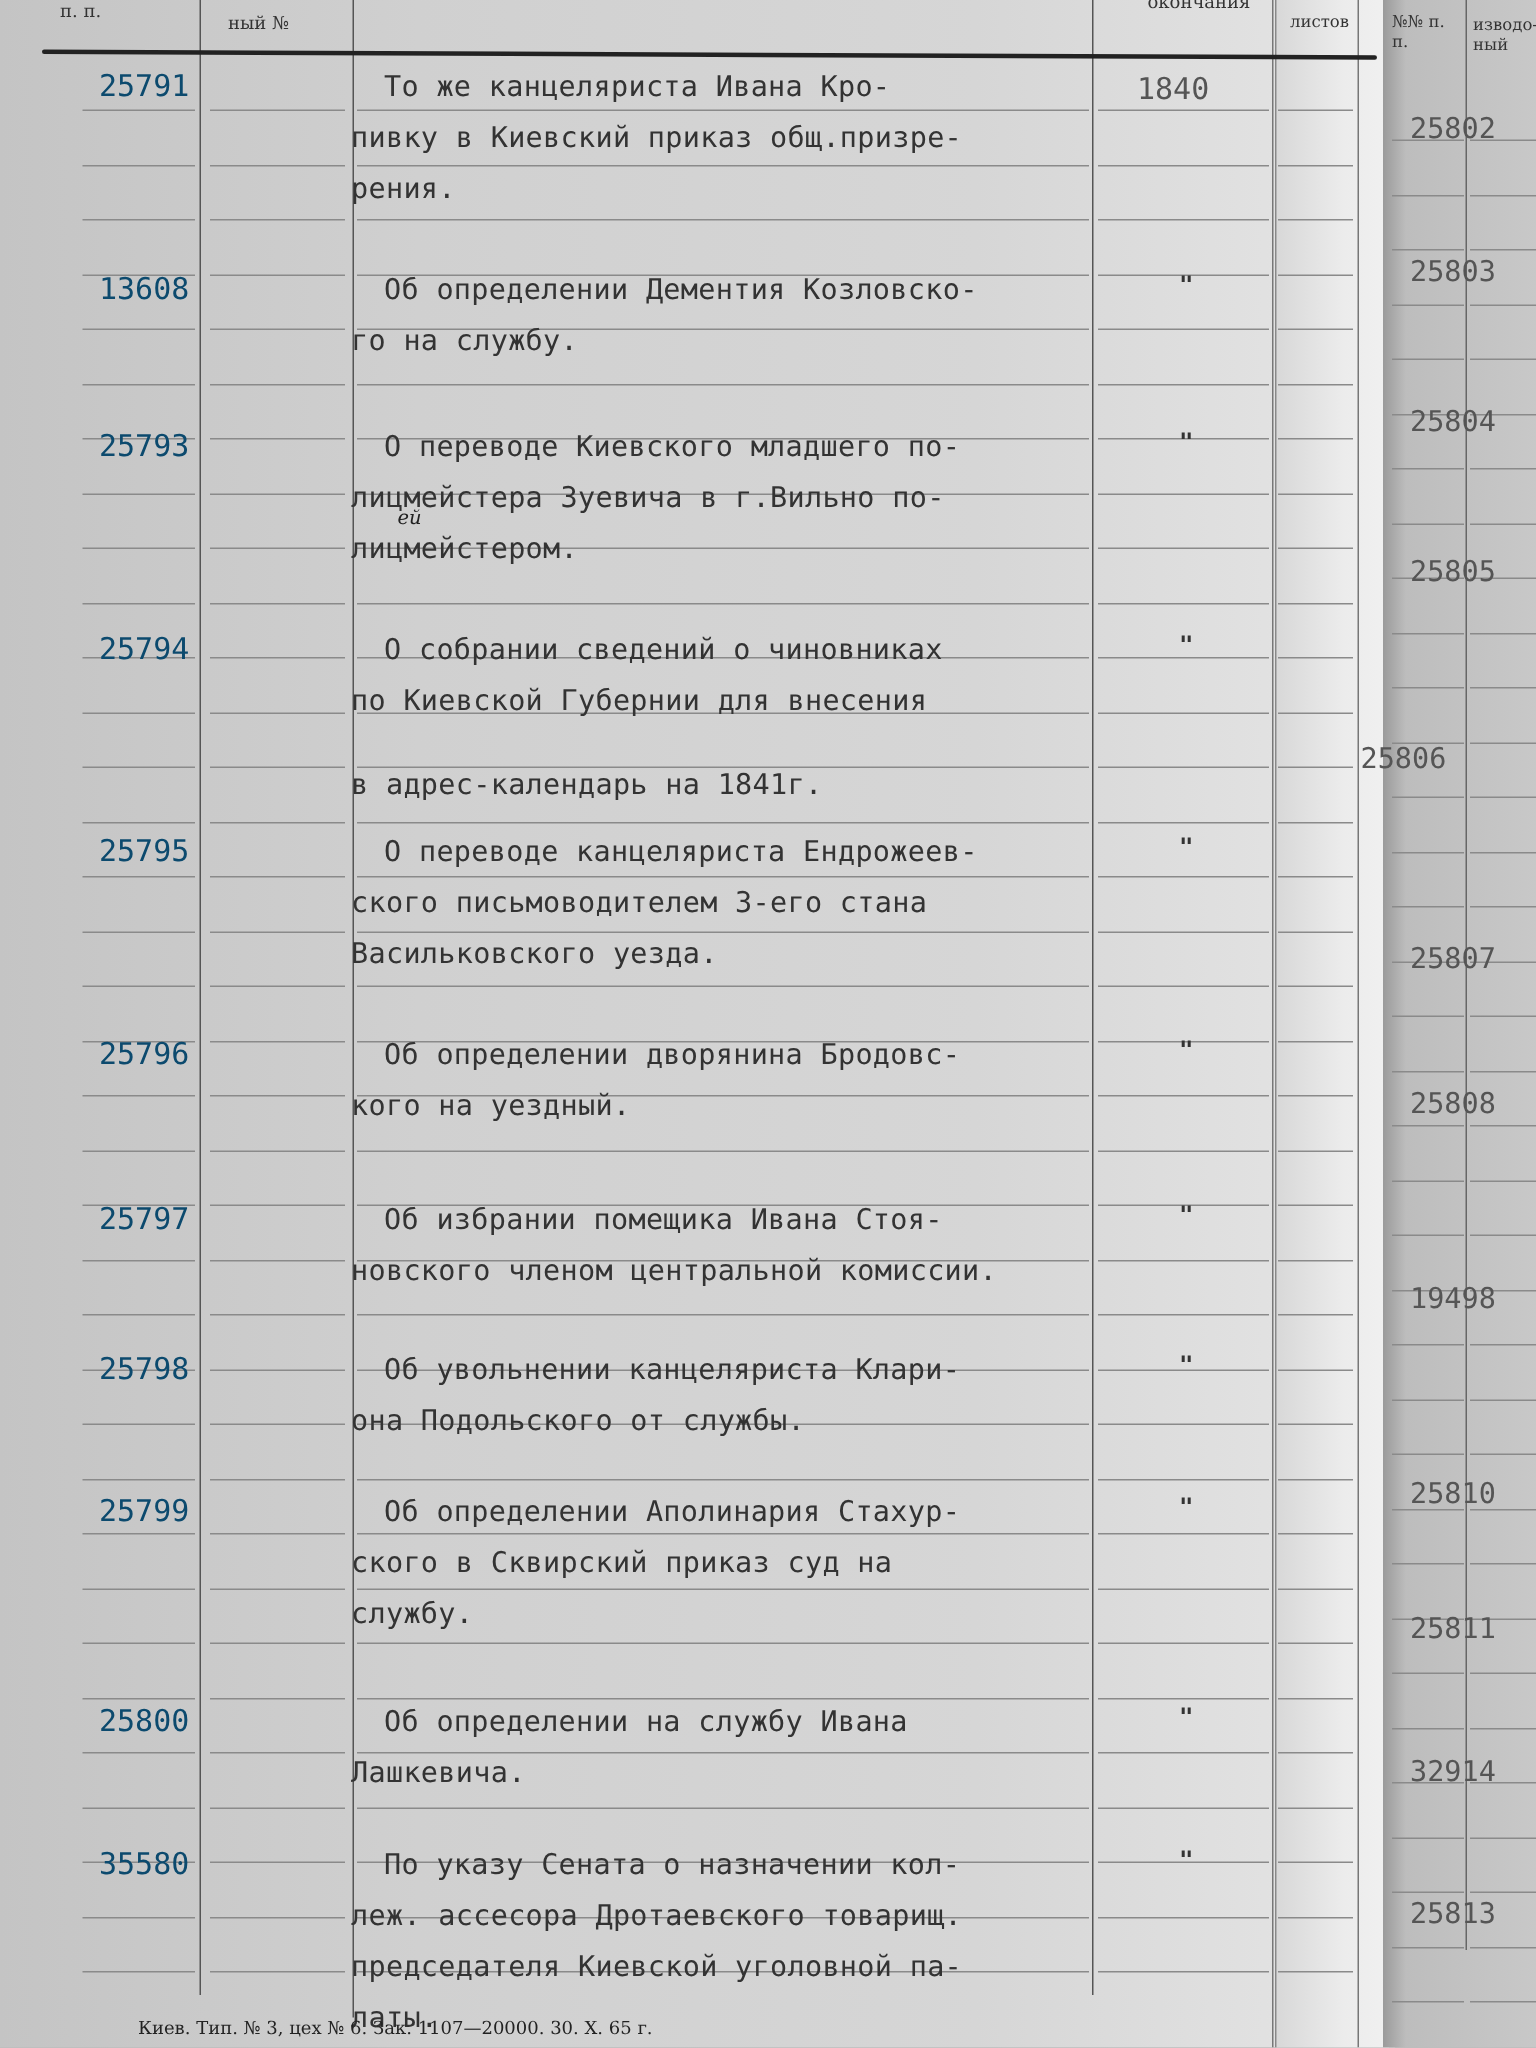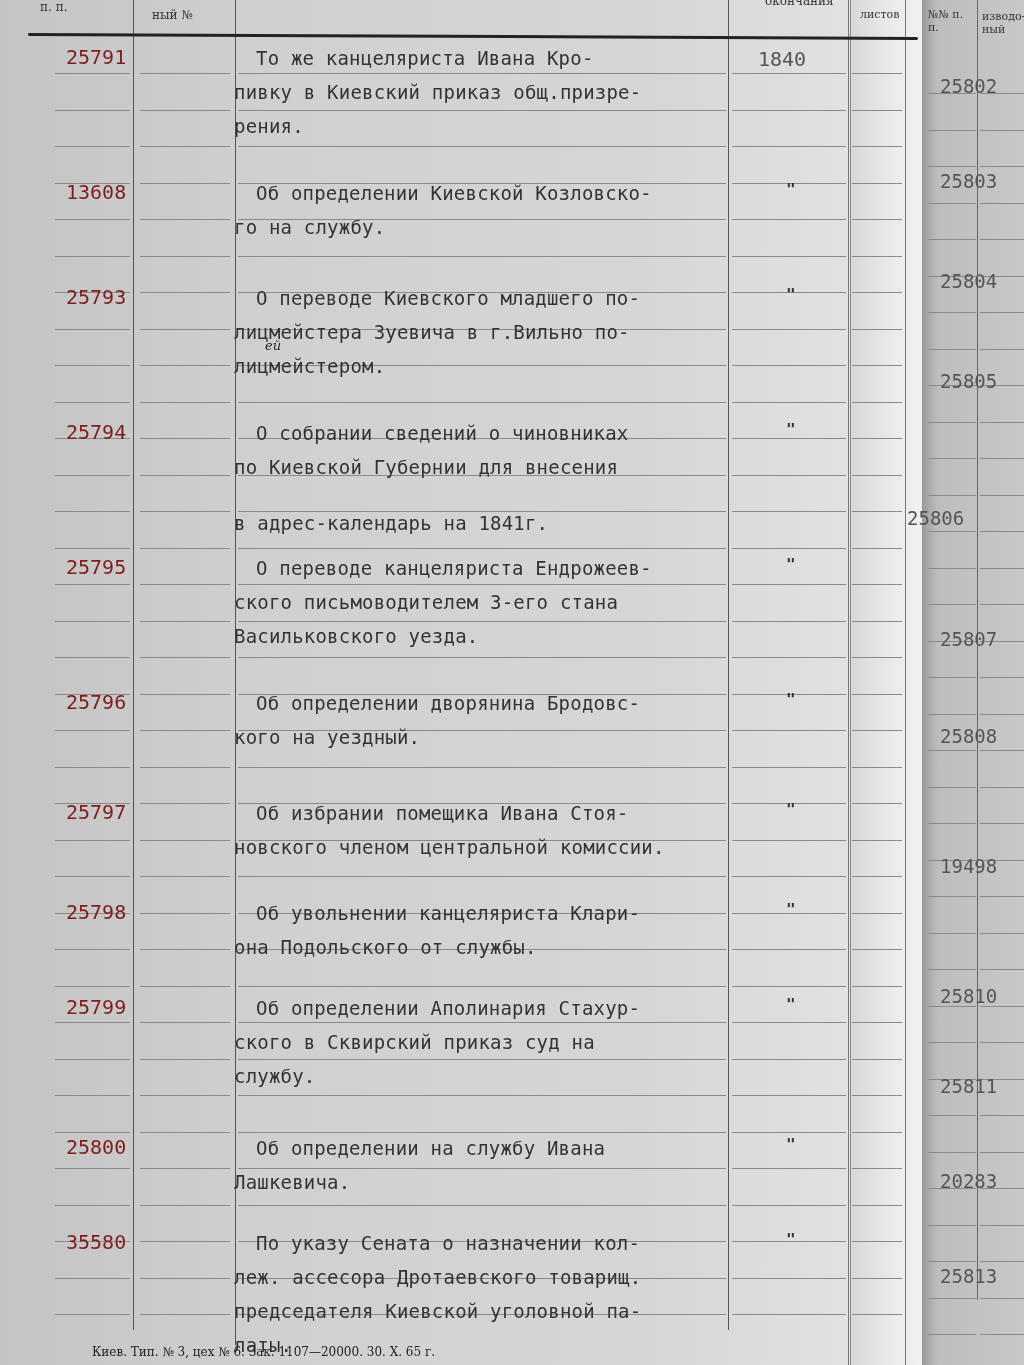--- a/index.html
+++ b/index.html
@@ -23,21 +23,21 @@
     background: linear-gradient(90deg, #9a9a9a 0%, #bdbdbd 15%, #c8c8c8 100%);
   }
   .vline { position: absolute; top: 0; width: 1px; background: #555; }
   .hrule { position: absolute; height: 1px; background: #8a8a8a; }
   .head-rule { position: absolute; left: 28px; top: 33px; width: 890px; height: 3px; background: #222; border-radius: 2px; transform: rotate(0.25deg); transform-origin: left; }
   .hdr {
     position: absolute; font-family: "DejaVu Serif", "Liberation Serif", serif;
     font-size: 12px; color: #333;
   }
   .num {
-    position: absolute; font-size: 20px; color: #7f1d1d; letter-spacing: 0px;
+    position: absolute; font-size: 20px; color: #0c4a6e; letter-spacing: 0px;
   }
   .line {
     position: absolute; font-size: 19px; color: #333; white-space: nowrap;
     letter-spacing: 0.2px;
   }
   .ditto { position: absolute; font-size: 16px; color: #333; font-weight: bold; }
   .year { position: absolute; font-size: 20px; color: #555; }
   .rnum { position: absolute; font-size: 19px; color: #555; }
   .footer {
     position: absolute; left: 92px; top: 1345px;
@@ -316,21 +316,21 @@
     <div class="hrule" style="left: 980px; top: 1334px; width: 44px;"></div>
   </div>
 
 <div id="entries">
     <div class="num" style="left: 66px; top: 45px;">25791</div>
     <div class="line" style="left: 256px; top: 47px;">То же     канцеляриста Ивана Кро-</div>
     <div class="line" style="left: 234px; top: 81px;">пивку  в Киевский приказ общ.призре-</div>
     <div class="line" style="left: 234px; top: 115px;">рения.</div>
     <div class="year" style="left: 758px; top: 47px;">1840</div>
     <div class="num" style="left: 66px; top: 180px;">13608</div>
-    <div class="line" style="left: 256px; top: 182px;">Об определении Киевской Козловско-</div>
+    <div class="line" style="left: 256px; top: 182px;">Об определении Дементия Козловско-</div>
     <div class="line" style="left: 234px; top: 216px;">го на службу.</div>
     <div class="ditto" style="left: 786px; top: 180px;">"</div>
     <div class="num" style="left: 66px; top: 285px;">25793</div>
     <div class="line" style="left: 256px; top: 287px;">О переводе Киевского младшего по-</div>
     <div class="line" style="left: 234px; top: 321px;">лицмейстера  Зуевича в г.Вильно по-</div>
     <div class="line" style="left: 234px; top: 355px;">лицмейстером.</div>
     <div class="ditto" style="left: 786px; top: 285px;">"</div>
     <div class="hand" style="left: 265px; top: 338px;">ей</div>
     <div class="num" style="left: 66px; top: 420px;">25794</div>
     <div class="line" style="left: 256px; top: 422px;">О собрании сведений о чиновниках</div>
@@ -369,23 +369,23 @@
     <div class="line" style="left: 234px; top: 1300px;">председателя Киевской уголовной па-</div>
     <div class="line" style="left: 234px; top: 1334px;">латы.</div>
     <div class="ditto" style="left: 786px; top: 1230px;">"</div>
   </div>
 
 <div id="rnums">
     <div class="rnum" style="left: 940px; top: 75px;">25802</div>
     <div class="rnum" style="left: 940px; top: 170px;">25803</div>
     <div class="rnum" style="left: 940px; top: 270px;">25804</div>
     <div class="rnum" style="left: 940px; top: 370px;">25805</div>
-    <div class="rnum" style="left: 907px; top: 495px; margin-top: 12px;">25806</div>
+    <div class="rnum" style="left: 907px; top: 495px;">25806</div>
     <div class="rnum" style="left: 940px; top: 628px;">25807</div>
     <div class="rnum" style="left: 940px; top: 725px;">25808</div>
     <div class="rnum" style="left: 940px; top: 855px;">19498</div>
     <div class="rnum" style="left: 940px; top: 985px;">25810</div>
     <div class="rnum" style="left: 940px; top: 1075px;">25811</div>
-    <div class="rnum" style="left: 940px; top: 1170px;">20283</div>
+    <div class="rnum" style="left: 940px; top: 1170px;">32914</div>
     <div class="rnum" style="left: 940px; top: 1265px;">25813</div>
   </div>
 
 <div class="footer">Киев. Тип. № 3, цех № 6. Зак. 1107—20000. 30. X. 65 г.</div>
 
 </body></html>

